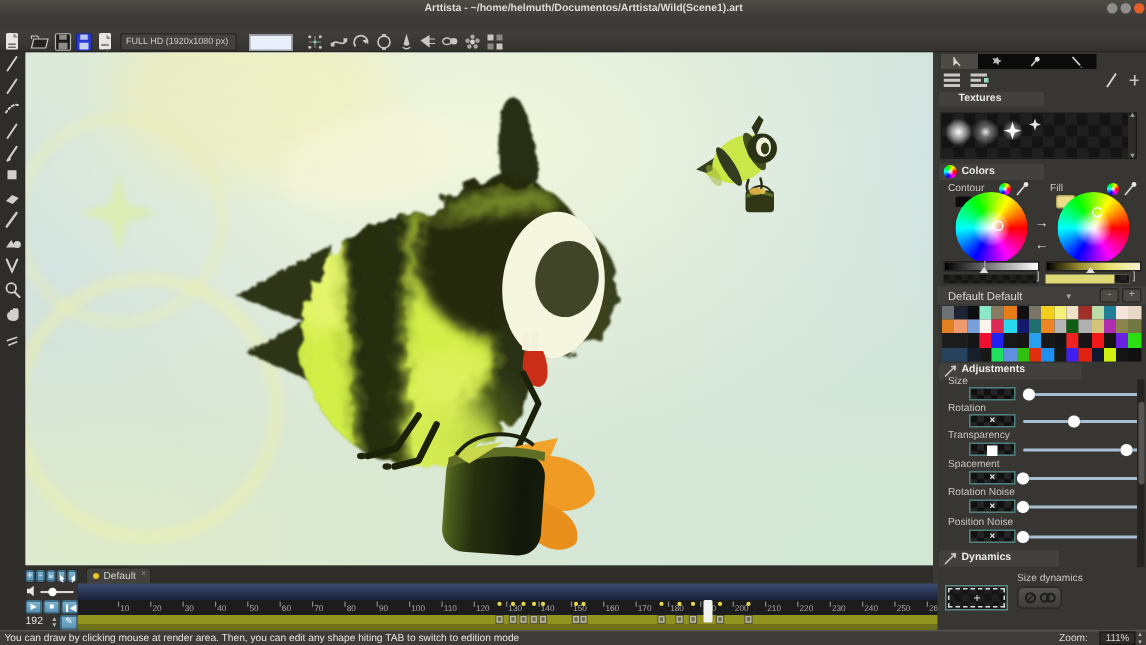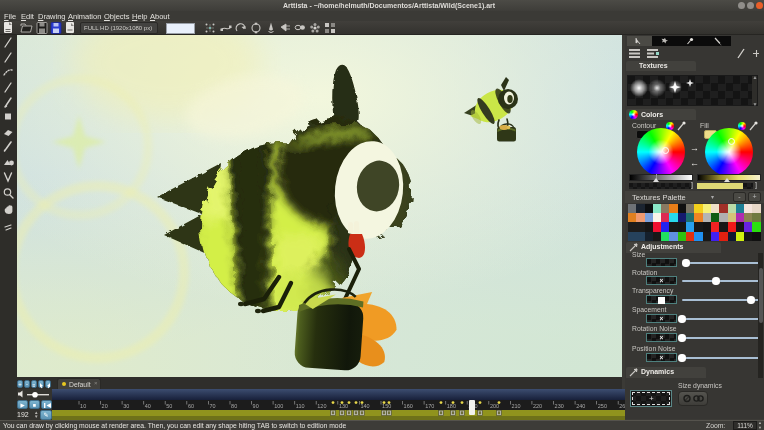--- a/index.html
+++ b/index.html
@@ -44,29 +44,20 @@
 <body>
 <div id="app">
 
   <div class="abs" id="titlebar">
     <span class="abs" id="titletext">Arttista - ~/home/helmuth/Documentos/Arttista/Wild(Scene1).art</span>
     <span class="abs winbtn" style="left:738px;background:#908e8a"></span>
     <span class="abs winbtn" style="left:747px;background:#908e8a"></span>
     <span class="abs winbtn" style="left:756px;background:#e85e28"></span>
   </div>
 
-  <div class="abs" id="menubar">
-    <span style="left:4px"><span class="mn">F</span>ile</span>
-    <span style="left:21px"><span class="mn">E</span>dit</span>
-    <span style="left:38px"><span class="mn">D</span>rawing</span>
-    <span style="left:68px"><span class="mn">A</span>nimation</span>
-    <span style="left:104px"><span class="mn">O</span>bjects</span>
-    <span style="left:132px"><span class="mn">H</span>elp</span>
-    <span style="left:150px"><span class="mn">A</span>bout</span>
-  </div>
 
   <div class="abs" id="toolbar">
     <svg class="abs" style="left:0;top:0" width="764" height="14" viewBox="0 0 764 14">
       <g>
         <rect x="4" y="1" width="8" height="11" rx="1" fill="#e8e6e2"></rect>
           <path d="M9 1 l3 3 h-3 z" fill="#8a8884"></path>
           <rect x="5.5" y="8" width="5" height="1" fill="#6a6864"></rect>
           <rect x="5.5" y="10" width="5" height="1" fill="#6a6864"></rect>
         <g transform="translate(21,2)">
             <path d="M0 9 L1.5 3 H11 L9.5 9 Z" fill="#23221f" stroke="#c9c7c3" stroke-width="0.8"></path>
@@ -420,21 +411,21 @@
     <div class="abs" style="left:28px;top:143px;width:0;height:0;border-left:3px solid transparent;border-right:3px solid transparent;border-bottom:4px solid #ddd"></div>
     <div class="abs" style="left:72px;top:139px;width:64px;height:7px;background:linear-gradient(90deg,#000,#9a8d2e 35%,#e8df6a 65%,#f6f2d0);border:1px solid #222"></div>
     <div class="abs" style="left:99px;top:143px;width:0;height:0;border-left:3px solid transparent;border-right:3px solid transparent;border-bottom:4px solid #ddd"></div>
     <div class="abs checker" style="left:4px;top:148px;width:62px;height:6px;background-size:8px 8px"></div>
     <span class="abs" style="left:66px;top:146px;color:#ccc;font-size:7px">]</span>
     <div class="abs" style="left:72px;top:148px;width:56px;height:6px;background:#ded876"></div>
     <div class="abs checker" style="left:118px;top:148px;width:10px;height:6px;background-size:8px 8px"></div>
     <span class="abs" style="left:130px;top:146px;color:#ccc;font-size:7px">]</span>
 
     <div class="abs" style="left:0px;top:156px;width:139px;height:12px;background:#41403c"></div>
-    <span class="abs" style="left:7px;top:158px;font-size:7.5px;color:#dddbd7">Textures Palette</span>
+    <span class="abs" style="left:7px;top:158px;font-size:7.5px;color:#dddbd7">Default Default</span>
     <span class="abs" style="left:86px;top:158px;font-size:6px;color:#aaa">▾</span>
     <div class="abs" style="left:108px;top:157px;width:13px;height:10px;background:#4a4944;border:1px solid #2a2926;border-radius:2px;color:#bbb;font-size:7px;text-align:center;line-height:8px">-</div>
     <div class="abs" style="left:123px;top:157px;width:13px;height:10px;background:#4a4944;border:1px solid #2a2926;border-radius:2px;color:#bbb;font-size:7px;text-align:center;line-height:8px">+</div>
     <div class="abs" id="palette" style="left:3px;top:169px;width:133px;height:37px">
         <i style="background:#6e7276"></i>
         <i style="background:#1b2430"></i>
         <i style="background:#0c0e10"></i>
         <i style="background:#8ae8c8"></i>
         <i style="background:#8a7a62"></i>
         <i style="background:#e87d18"></i>

